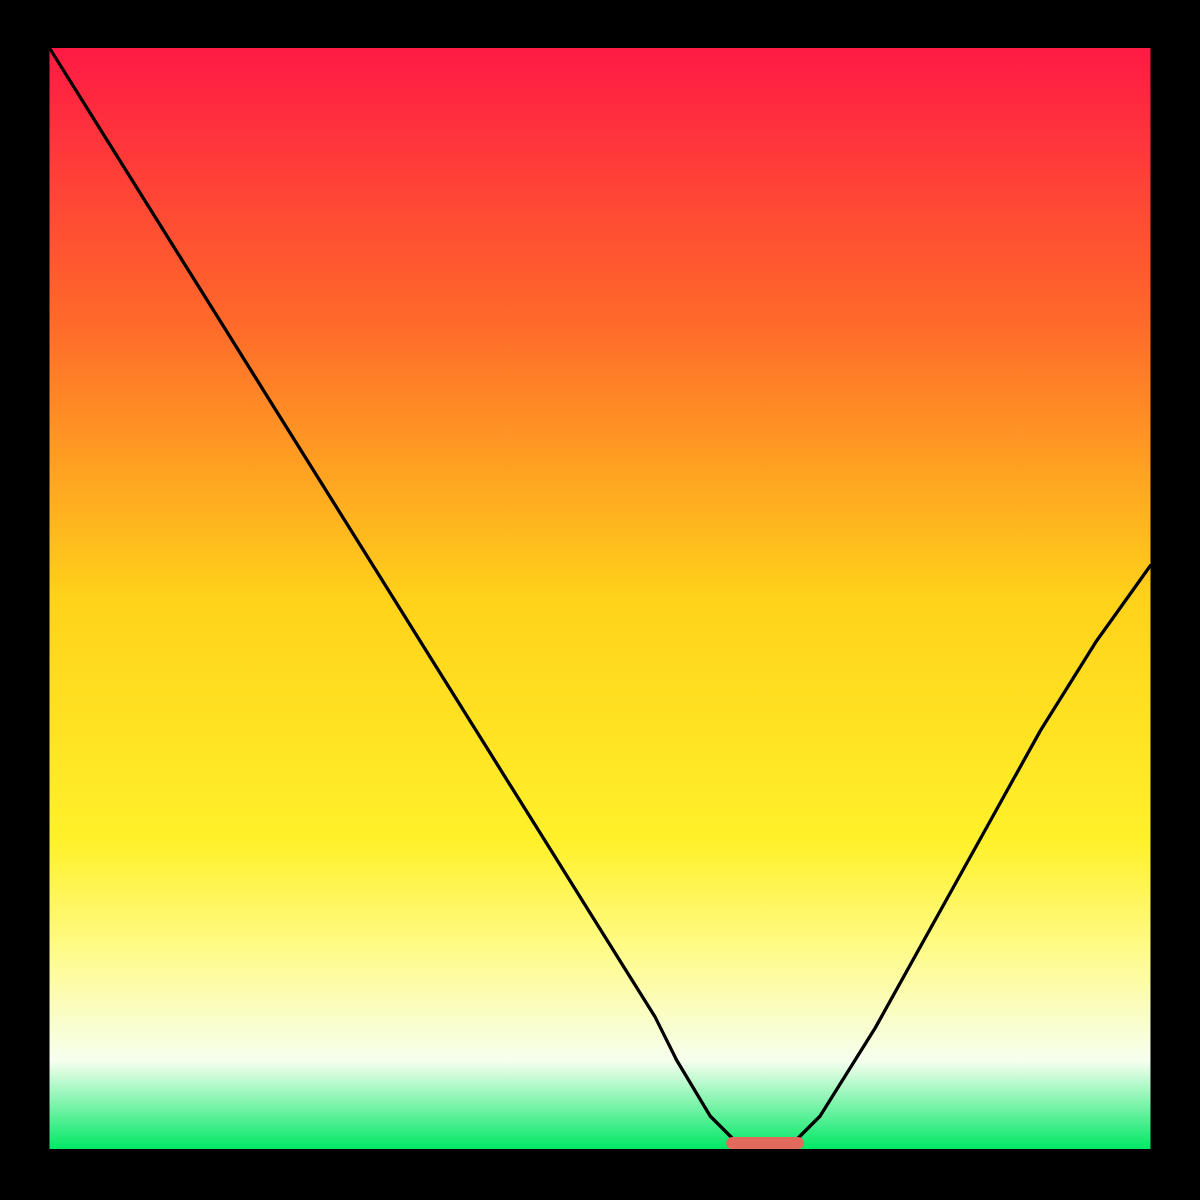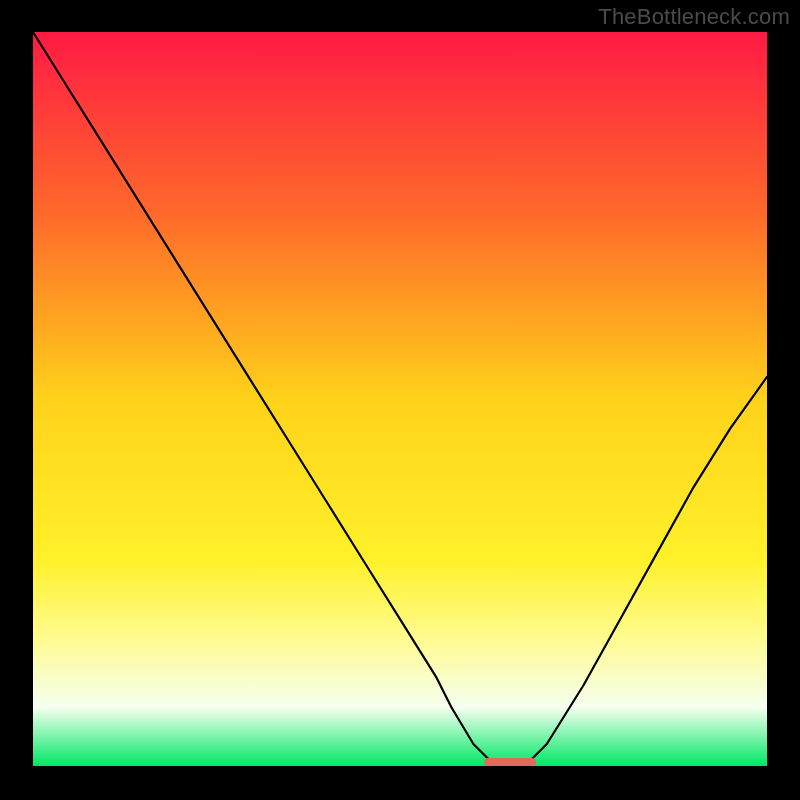--- a/index.html
+++ b/index.html
@@ -30,21 +30,20 @@
   svg {
     position: absolute;
     left: 0;
     top: 0;
   }
 </style>
 </head>
 <body>
 
 <div class="frame">
-  <div class="watermark">TheBottleneck.com</div>
   <svg id="plot-svg" width="800" height="800">
       <defs>
         <linearGradient id="bg-grad" x1="0" y1="0" x2="0" y2="1">
           <stop offset="0%" stop-color="#ff1a44"></stop>
           <stop offset="25%" stop-color="#ff6a2a"></stop>
           <stop offset="50%" stop-color="#ffd21a"></stop>
           <stop offset="72%" stop-color="#fff12a"></stop>
           <stop offset="82%" stop-color="#fffb8a"></stop>
           <stop offset="92%" stop-color="#f6ffef"></stop>
           <stop offset="100%" stop-color="#00e865"></stop>

